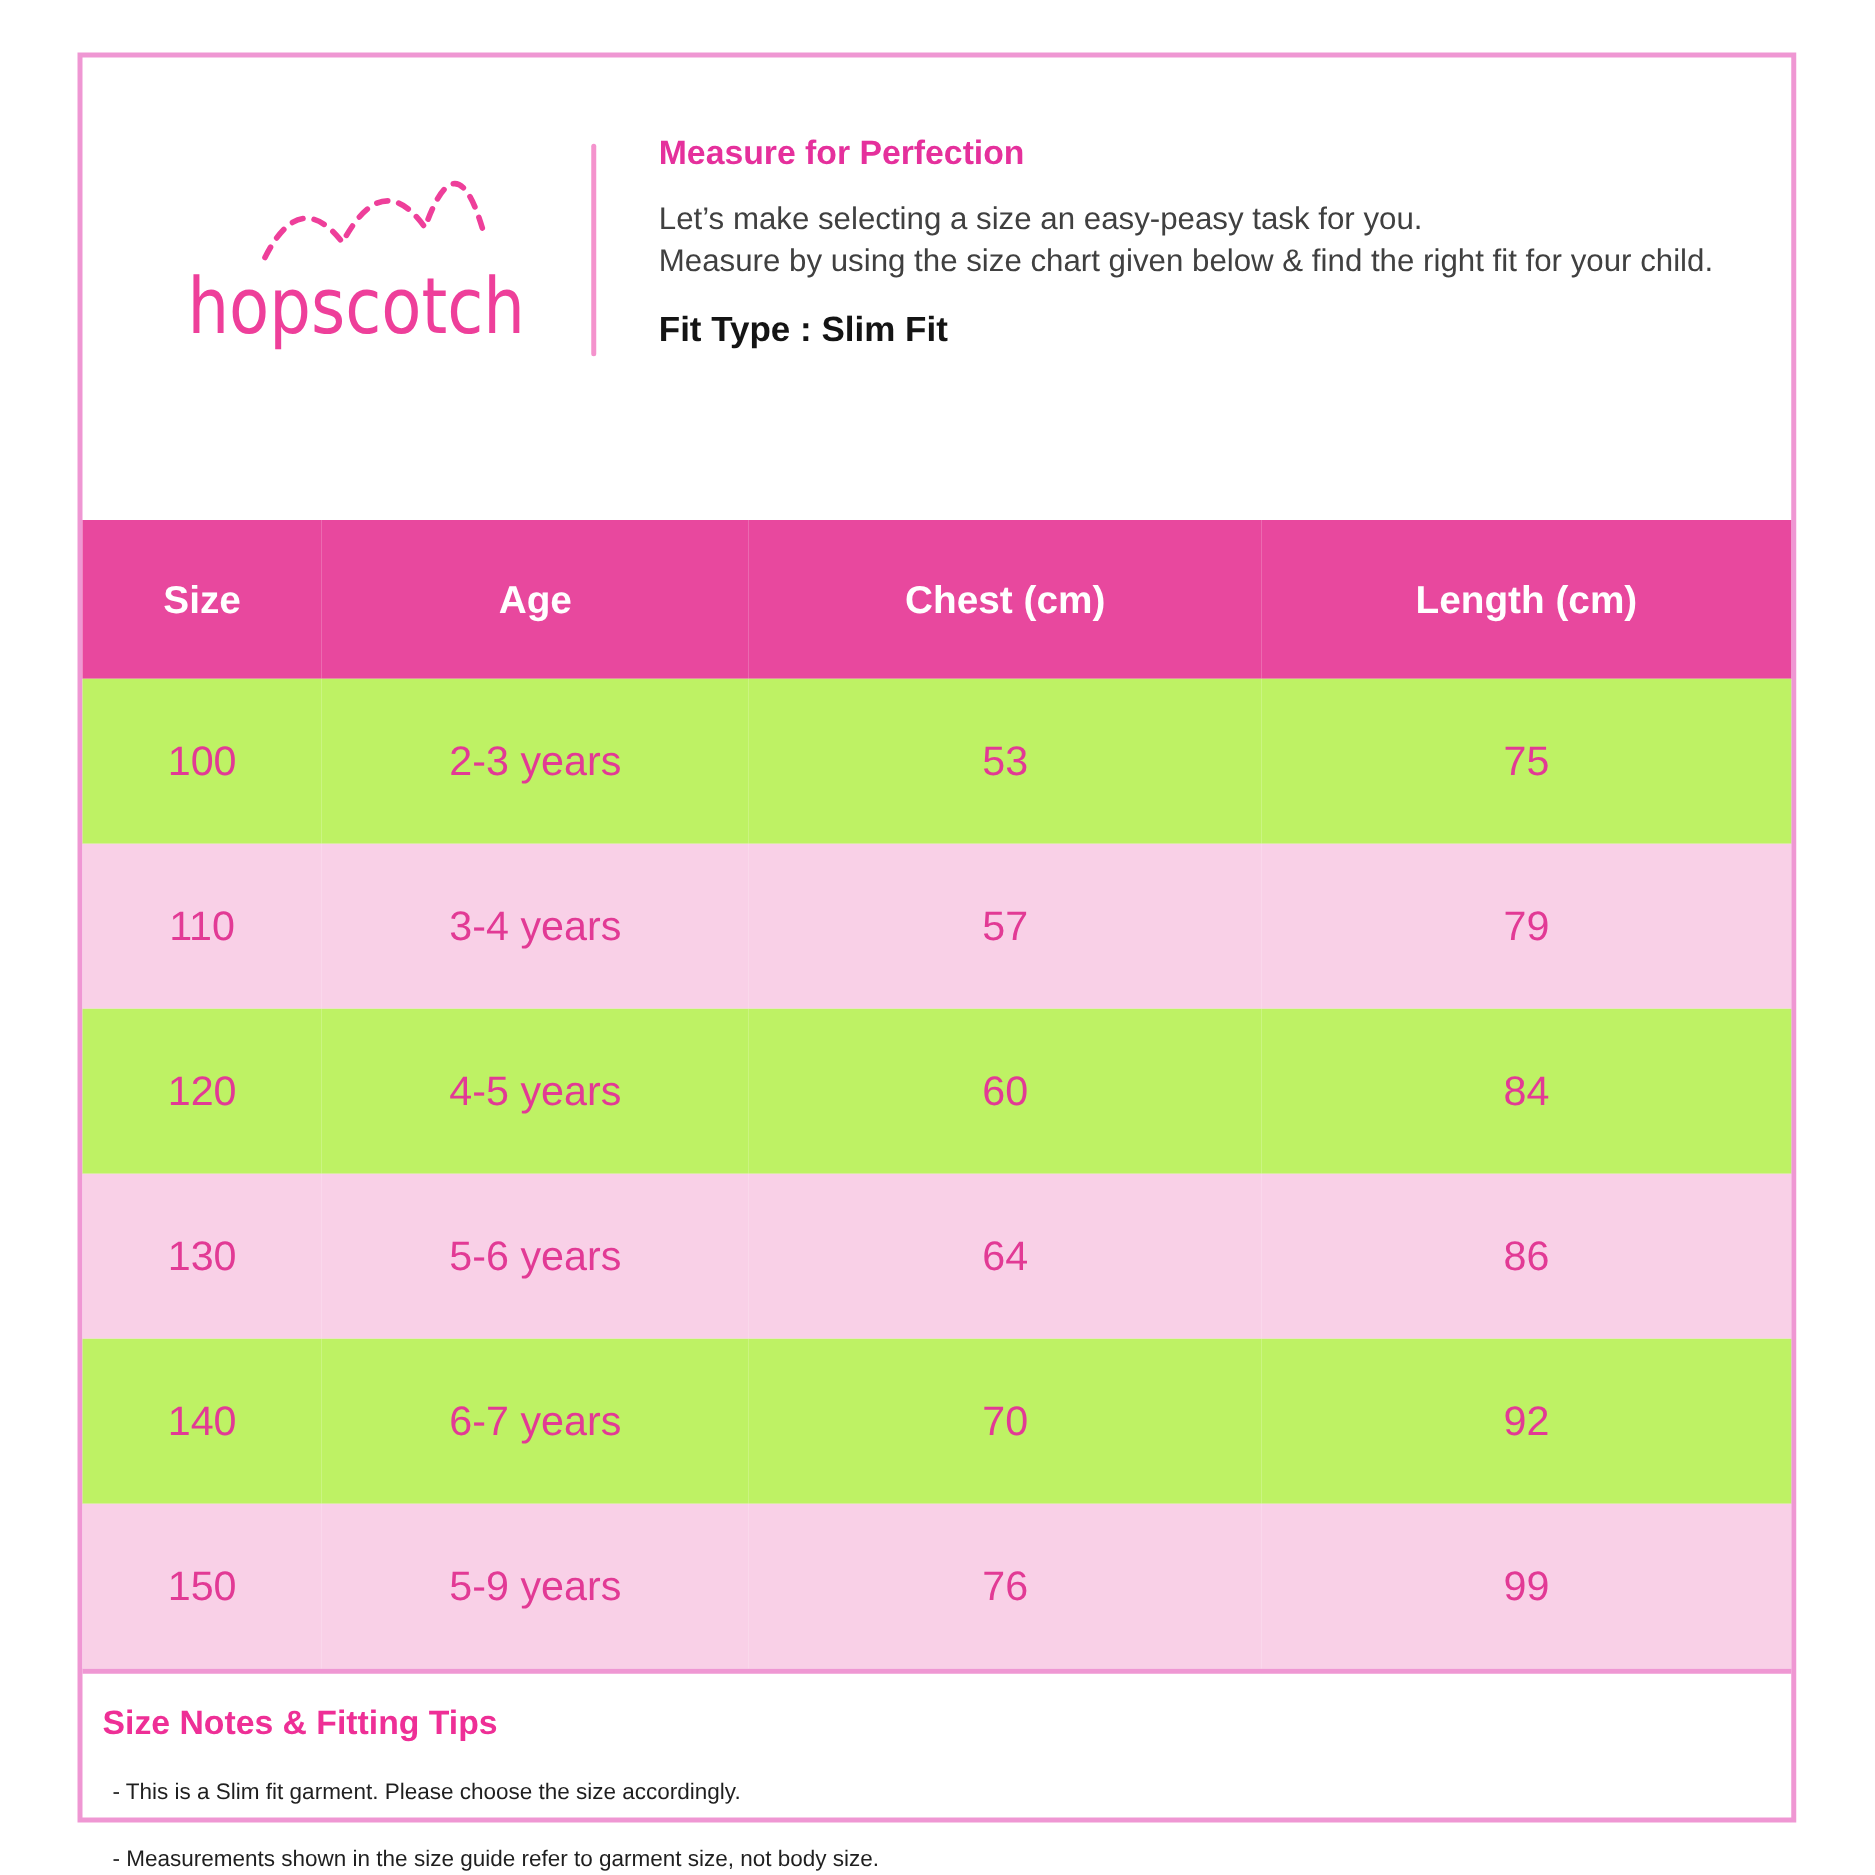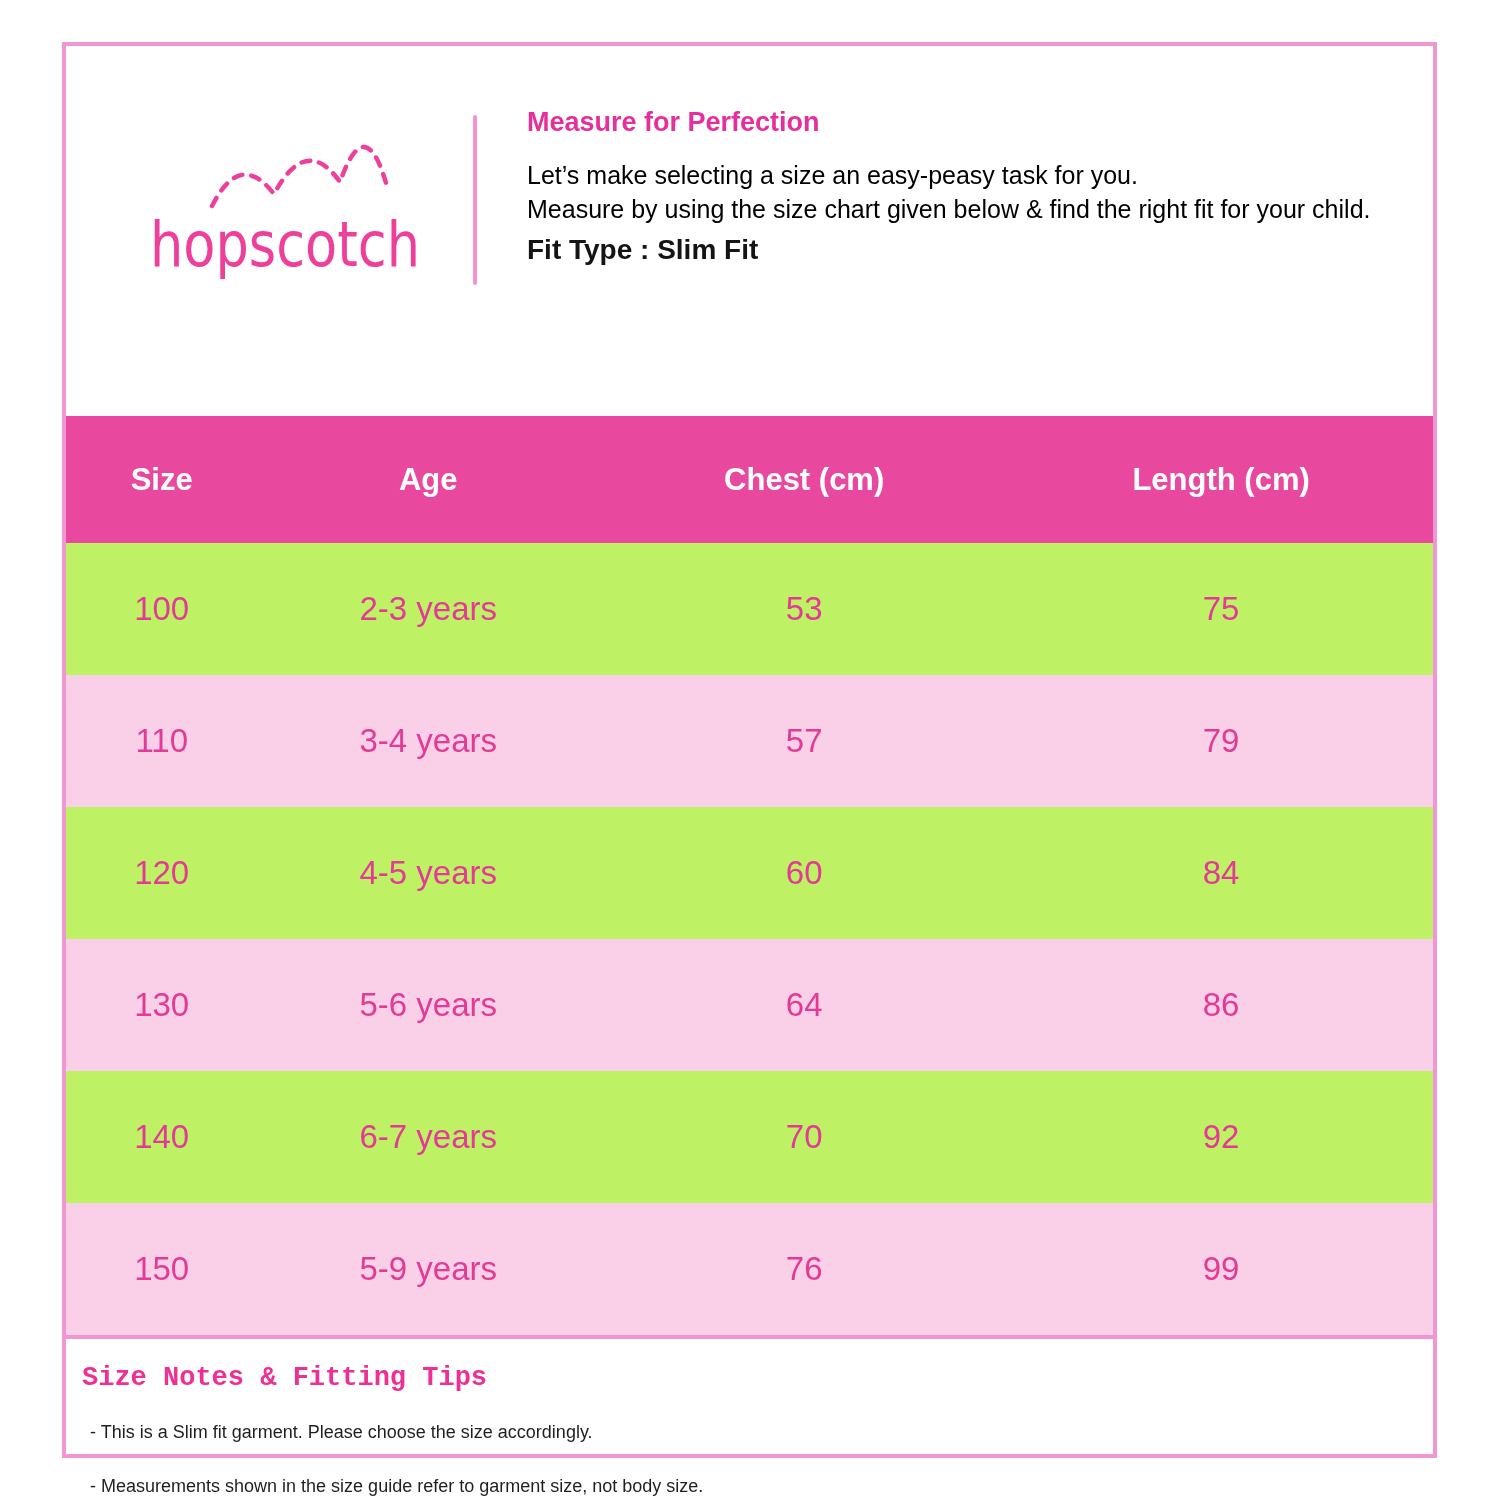--- a/index.html
+++ b/index.html
@@ -73,25 +73,25 @@
     margin: 0 0 20px 0;
     font-size: 27px;
     line-height: 32px;
     font-weight: bold;
     color: #e5309c;
   }
   .intro-text p {
     margin: 0;
     font-size: 25px;
     line-height: 34px;
-    color: #000000;
+    color: #404040;
     max-width: 860px;
   }
   .fit-type {
-    margin-top: 8px;
+    margin-top: 22px;
     font-size: 28px;
     font-weight: 600;
     color: #141414;
   }
   
   .size-table {
     width: 100%;
     border-collapse: collapse;
     table-layout: fixed;
     flex: 0 0 auto;
@@ -122,21 +122,20 @@
     flex: 1 1 auto;
     border-top: 4px solid #ef97d3;
     padding: 24px 20px 0 16px;
     box-sizing: border-box;
   }
   .notes h2 {
     margin: 0 0 24px 0;
     font-size: 27px;
     font-weight: bold;
     color: #ee2f96;
-    font-family: Liberation Mono, monospace;
   }
   .notes p {
     margin: 0 0 24px 8px;
     font-size: 18px;
     line-height: 30px;
     color: #1f1f1f;
   }
 </style>
 </head>
 <body>

